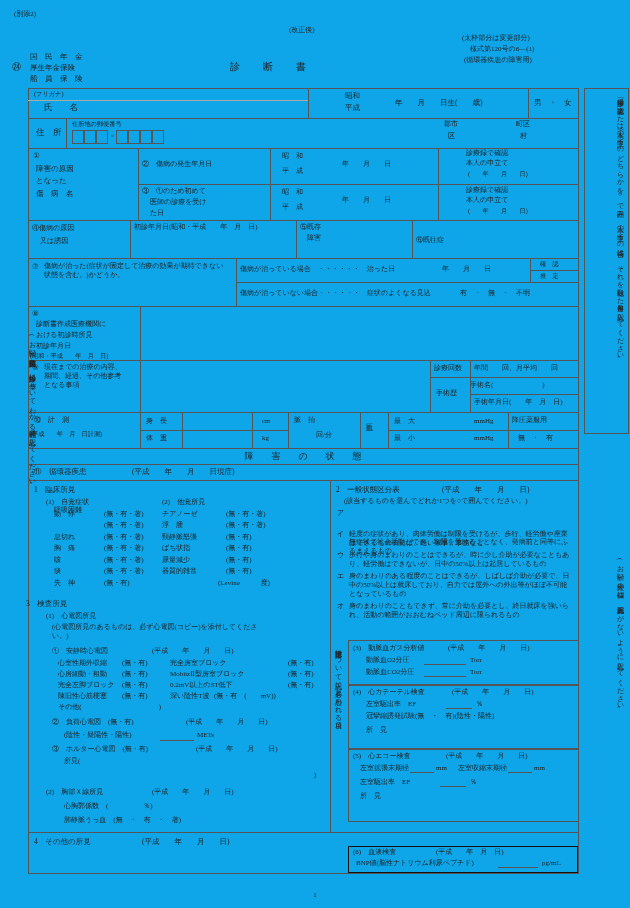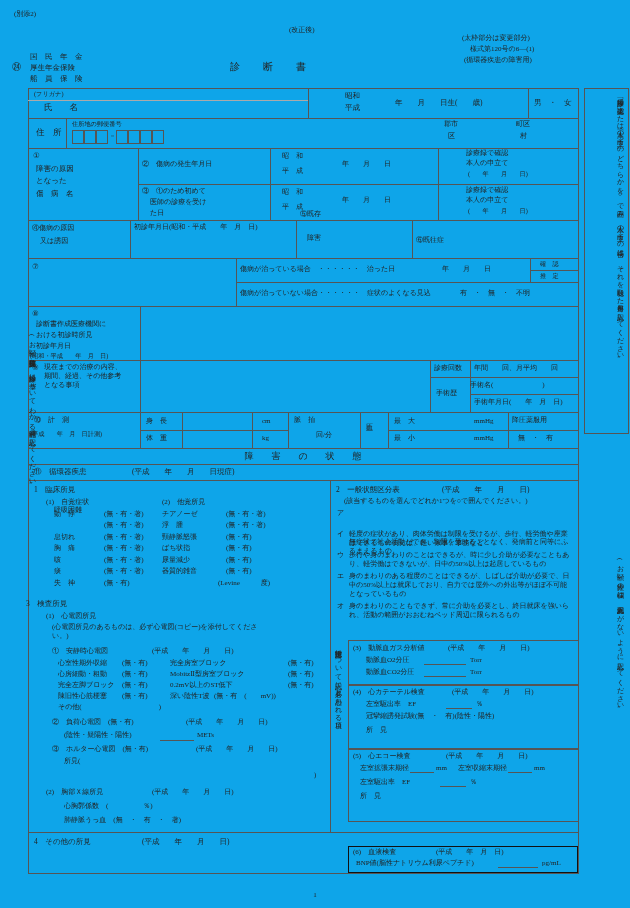--- a/index.html
+++ b/index.html
@@ -121,27 +121,28 @@
   <div class="t s7" style="left:282px;top:203px">平　成</div>
   <div class="t s7" style="left:342px;top:196px">年　　月　　日</div>
   <div class="t s7" style="left:466px;top:186px">診療録で確認</div>
   <div class="t s7" style="left:466px;top:196px">本人の申立て</div>
   <div class="t s6" style="left:468px;top:207px">(　　年　　月　　日)</div>
 
   <div class="t s7" style="left:32px;top:224px">④傷病の原因</div>
   <div class="t s7" style="left:40px;top:237px">又は誘因</div>
   <div class="t s7" style="left:134px;top:223px">初診年月日(昭和・平成　　年　月　日)</div>
   <div class="fill" style="left:134px;top:236px;width:158px;height:18px"></div>
-  <div class="t s7" style="left:300px;top:210px">⑤既存</div>
+  <div class="t s7" style="left:300px;top:223px">⑤既存</div>
   <div class="t s7" style="left:307px;top:234px">障害</div>
   <div class="fill" style="left:300px;top:244px;width:108px;height:12px"></div>
   <div class="t s7" style="left:416px;top:236px">⑥既往症</div>
   <div class="fill" style="left:450px;top:224px;width:124px;height:30px"></div>
 
   <div class="t" style="left:32px;top:262px">⑦</div>
+  <div class="t s7 w" style="left:44px;top:262px;width:186px">傷病が治った(症状が固定して治療の効果が期待できない状態を含む。)かどうか。</div>
   <div class="t s7" style="left:240px;top:265px">傷病が治っている場合　・・・・・・　治った日</div>
   <div class="t s7" style="left:442px;top:265px">年　　月　　日</div>
   <div class="t s6" style="left:540px;top:260px">確　認</div>
   <div class="t s6" style="left:540px;top:272px">推　定</div>
   <div class="t s7" style="left:240px;top:289px">傷病が治っていない場合・・・・・・　症状のよくなる見込</div>
   <div class="t s7" style="left:460px;top:289px">有　・　無　・　不明</div>
 
   <div class="t" style="left:32px;top:309px">⑧</div>
   <div class="t s7" style="left:36px;top:320px">診断書作成医療機関に</div>
   <div class="t s7" style="left:36px;top:331px">おける初診時所見</div>

